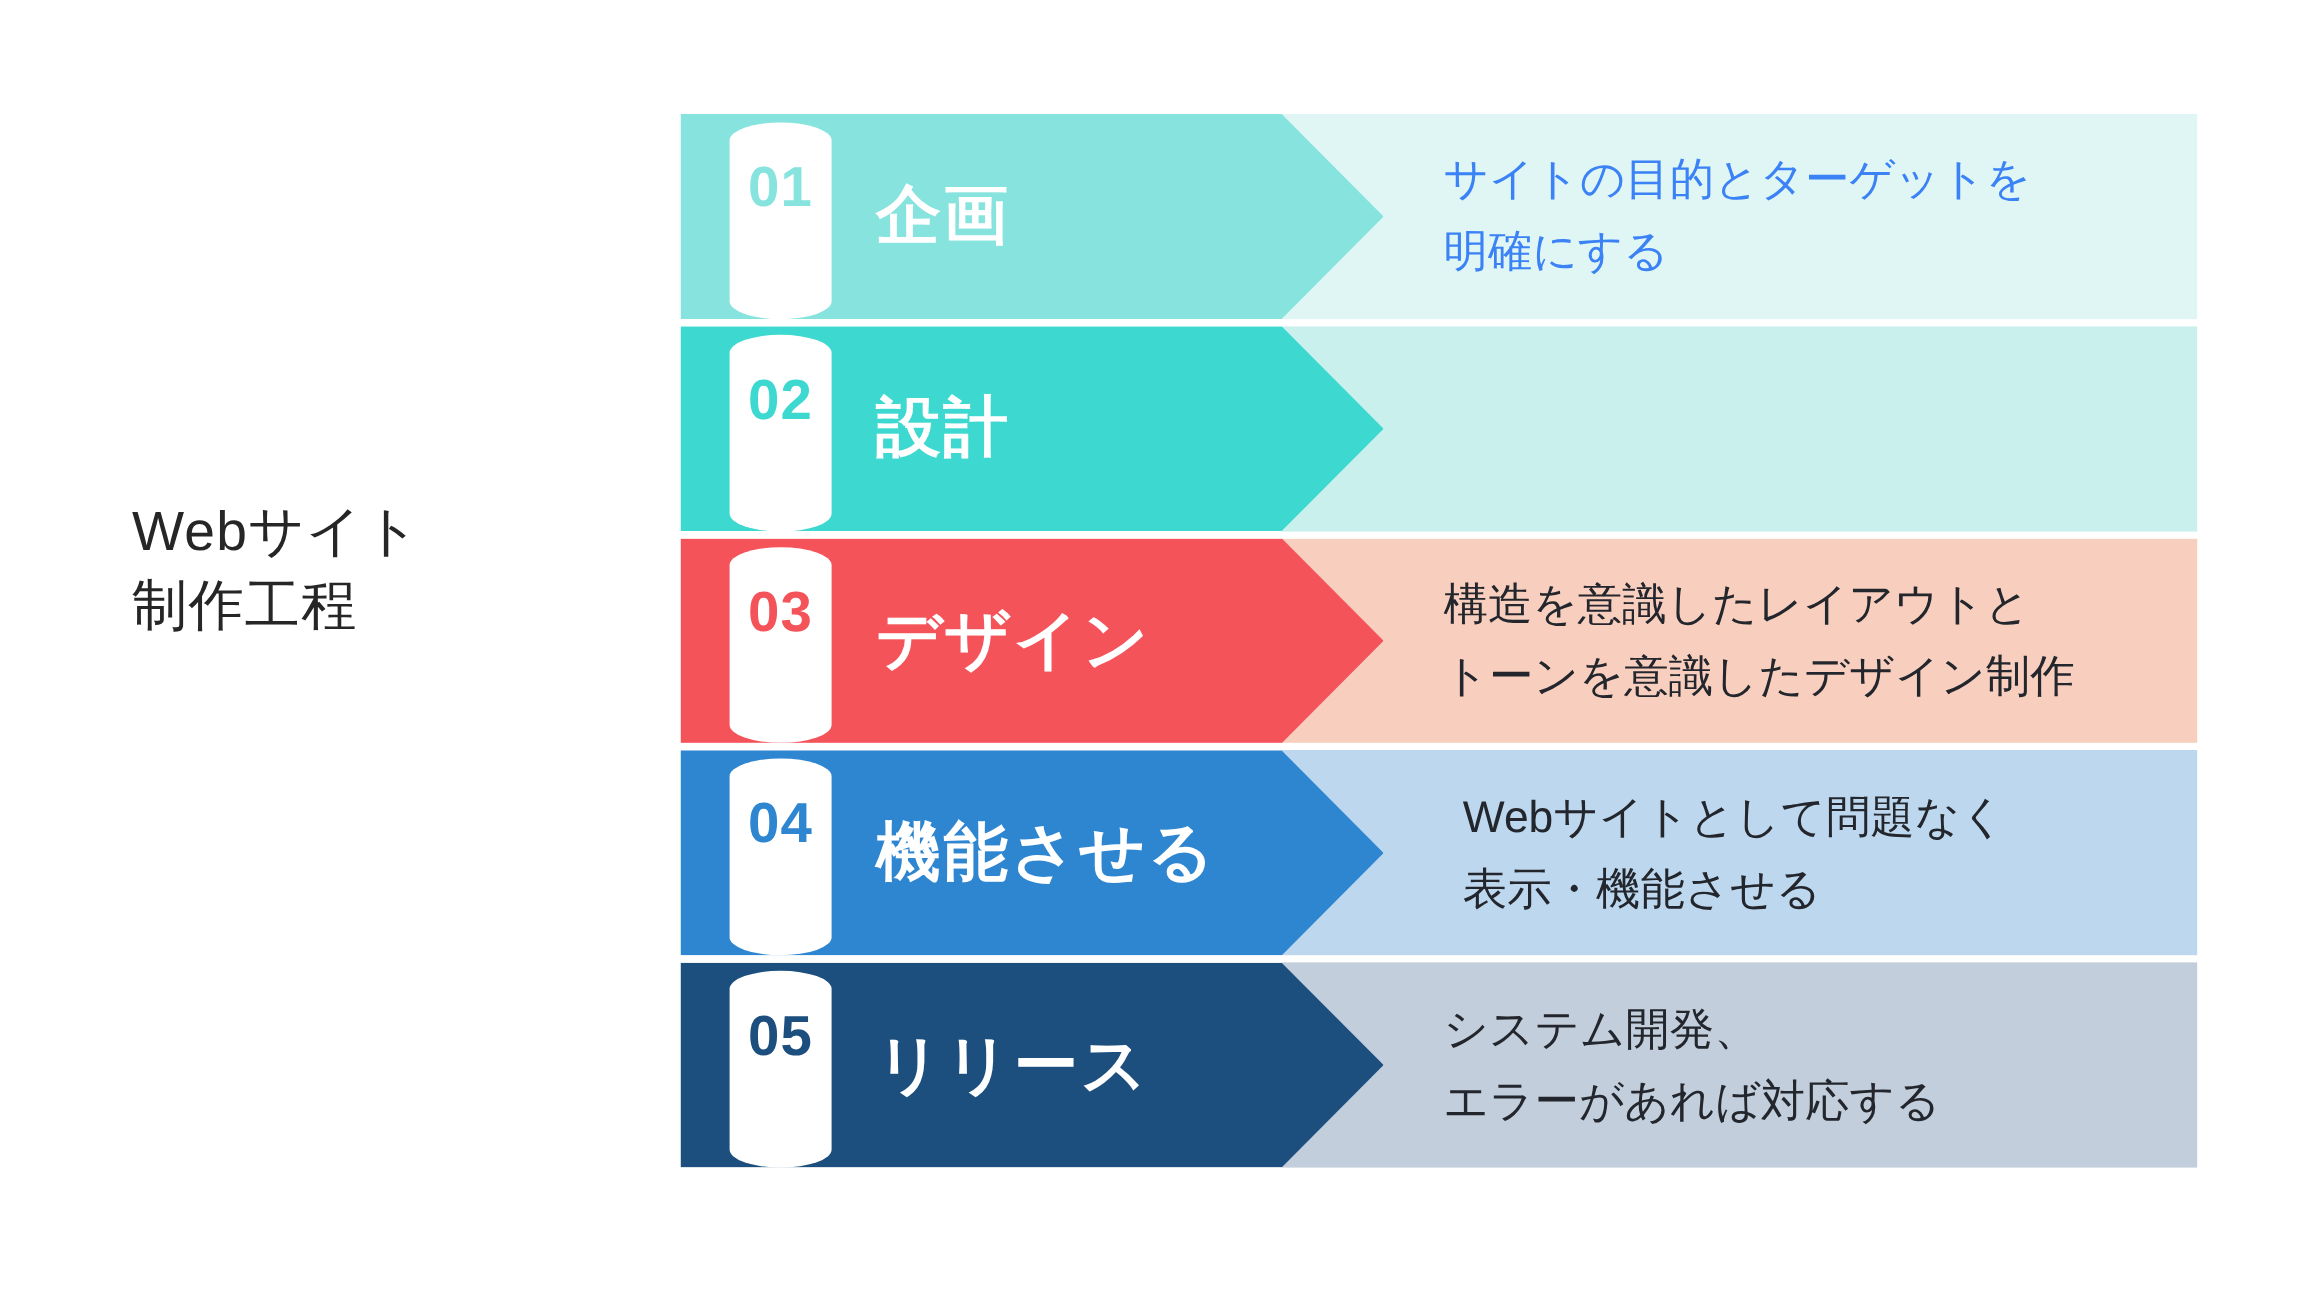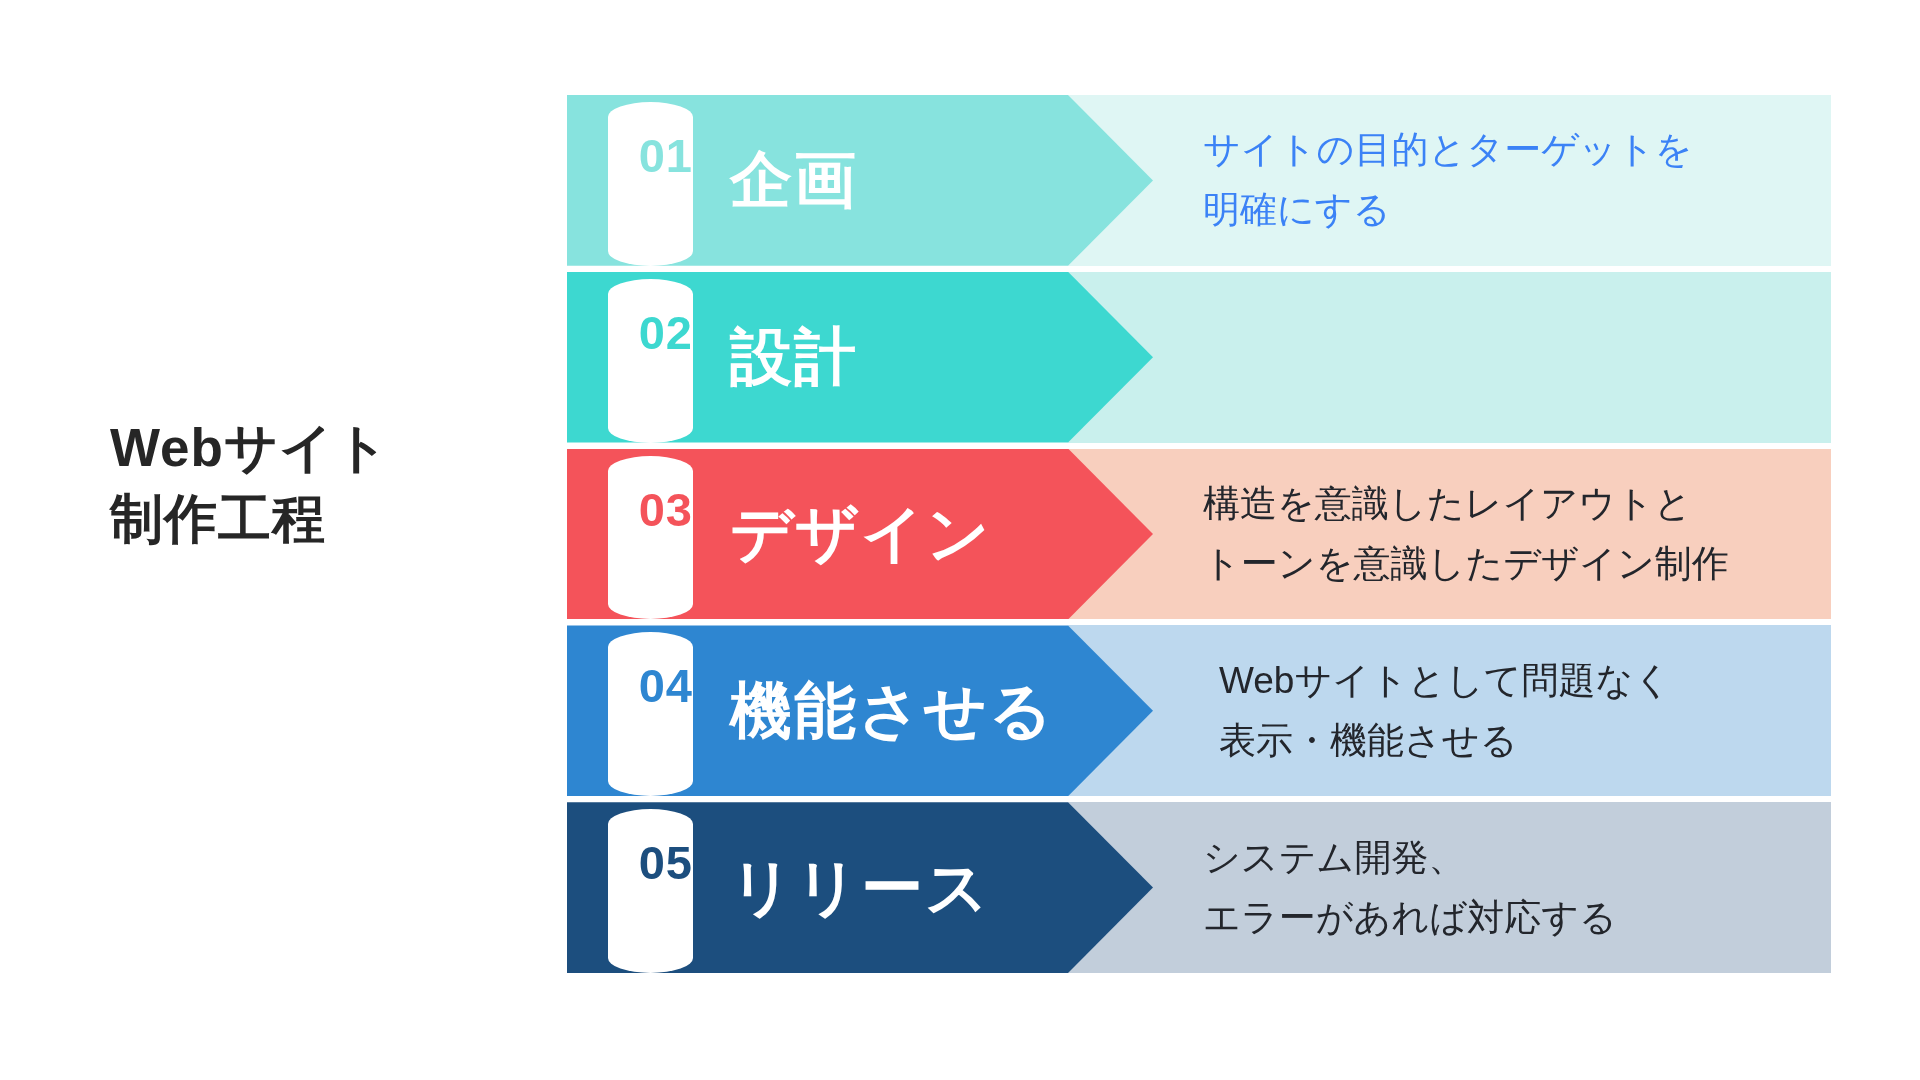--- a/index.html
+++ b/index.html
@@ -8,22 +8,22 @@
     background: #ffffff;
     overflow: hidden;
     font-family: "Liberation Sans", "DejaVu Sans", sans-serif;
   }
   .canvas { position: relative; width: 1920px; height: 1080px; background: #ffffff; }
 
   
   .page-title {
     position: absolute;
     left: 110px; top: 412px;
-    font-size: 53px;
-    font-weight: 700;
+    font-size: 46px;
+    font-weight: 400;
     line-height: 1.34;
     letter-spacing: 1px;
     color: #262626;
     white-space: nowrap;
   }
 
   
   .diagram {
     position: absolute;
     left: 567px; top: 95px;
@@ -51,37 +51,37 @@
     clip-path: polygon(0 0, 85.5% 0, 100% 50%, 85.5% 100%, 0 100%);
   }
 
   
   .num-badge {
     position: absolute;
     left: 41px; top: 7px; bottom: 0;
     width: 85px;
     background: #ffffff;
     border-radius: 50% / 15px;
-    text-align: right;
+    text-align: center;
   }
   .num-badge .num {
     display: inline-block;
     margin-top: 26px;
     font-size: 47px;
     font-weight: 800;
     letter-spacing: 1px;
     color: var(--c);
   }
 
   
   .step-label {
     position: absolute;
     left: 163px; top: 50%;
     transform: translateY(-50%);
-    font-size: 62px;
+    font-size: 54px;
     font-weight: 800;
     letter-spacing: 2px;
     color: #ffffff;
     white-space: nowrap;
   }
 
   
   .step-desc {
     position: absolute;
     left: 636px; top: 50%;

